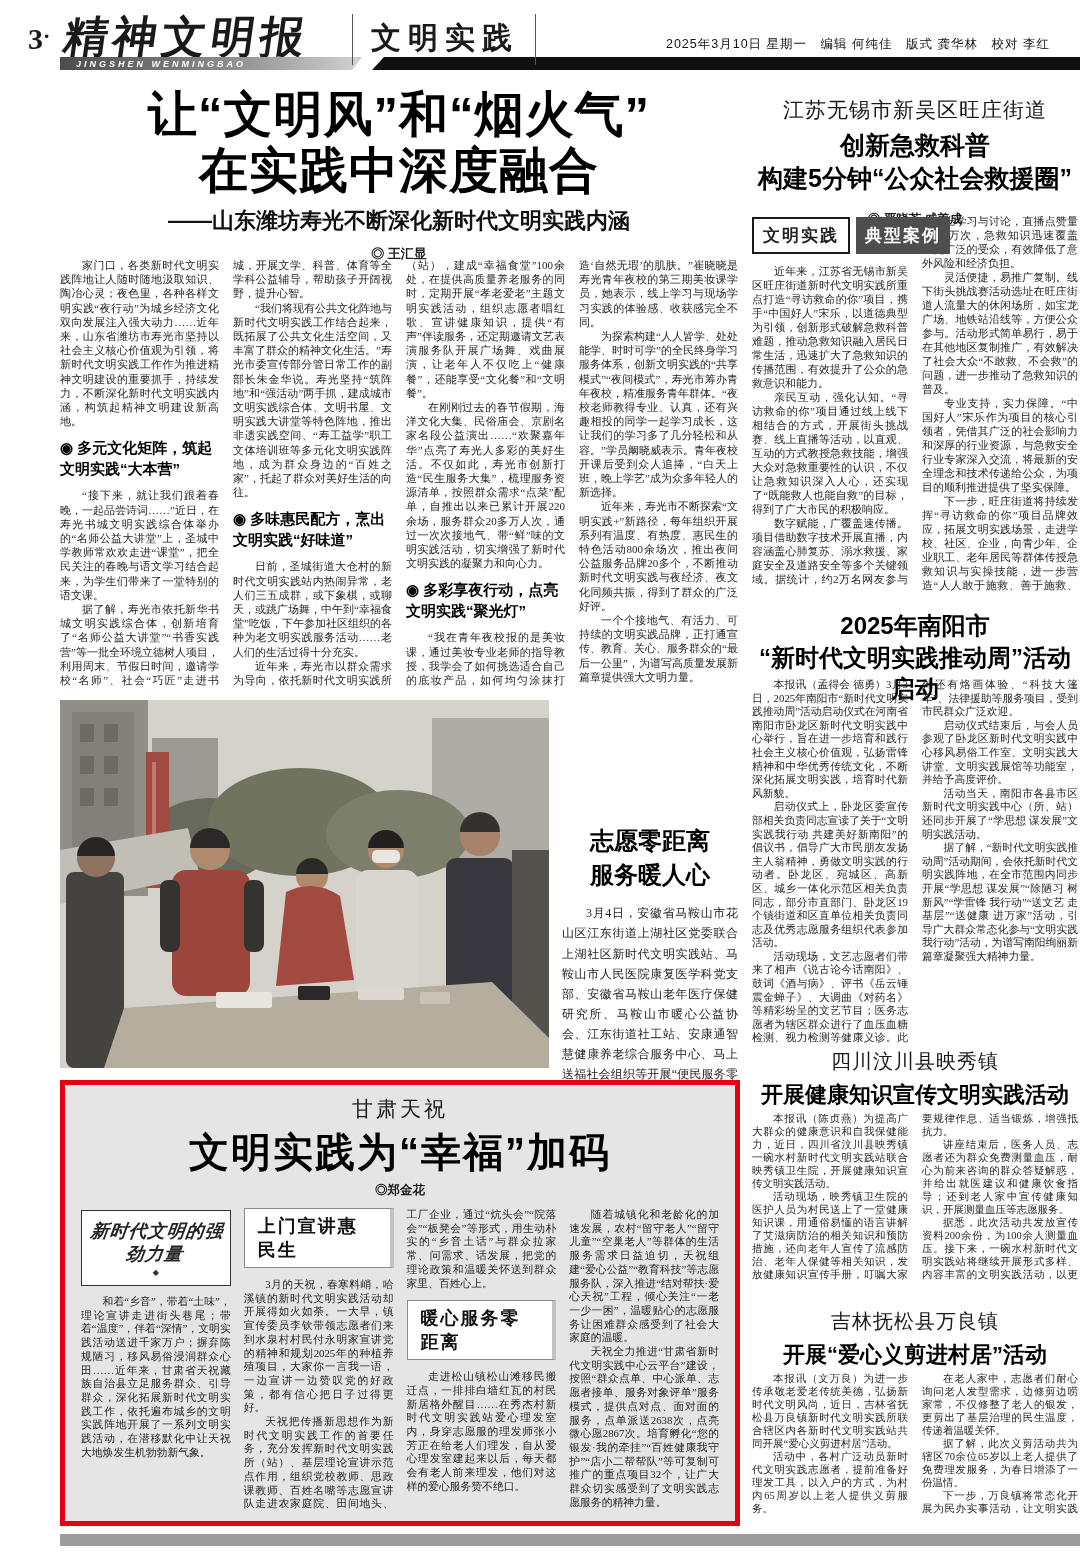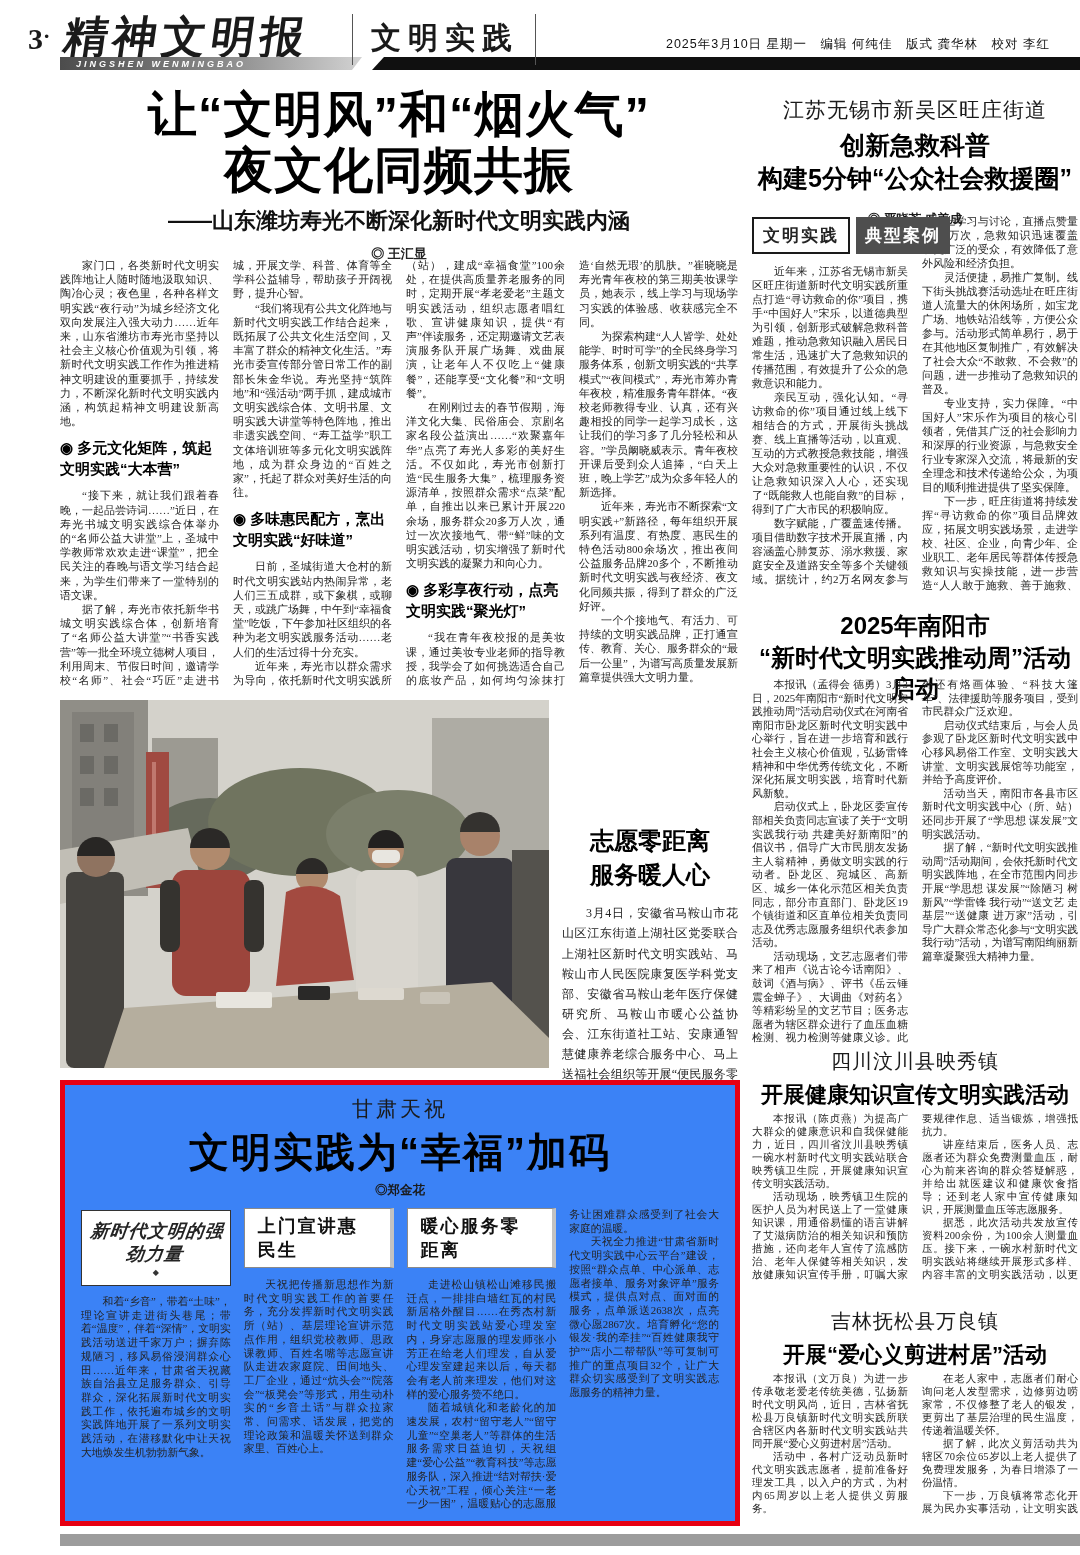--- a/index.html
+++ b/index.html
@@ -39,21 +39,21 @@
   
   .photo{position:absolute;left:60px;top:700px;width:489px;height:368px;background:#cfcdc6;}
   .photo svg{display:block;width:100%;height:100%;}
   .caption{position:absolute;left:562px;top:700px;width:176px;height:368px;padding-top:124px;}
   .cap-title{text-align:center;font:800 24px/1.4 "Liberation Sans",sans-serif;color:#000;}
   .cap-text{margin-top:12px;font:500 12px/1.68 "Liberation Serif",serif;text-align:justify;text-indent:2em;color:#222;}
   .cap-credit{margin-top:5px;text-align:right;font:700 12px "Liberation Serif",serif;}
 
   
   .redbox{position:absolute;left:60px;top:1080px;width:680px;height:446px;border:5px solid #e60012;
-          background:#3b82f6;padding:8px 16px 10px;}
+          background:#e5e5e5;padding:8px 16px 10px;}
   .rb-kicker{text-align:center;font:500 21px "Liberation Sans",sans-serif;margin-top:2px;letter-spacing:3px;}
   .rb-head{text-align:center;font:900 40px "Liberation Sans",sans-serif;letter-spacing:2px;margin:2px 0 2px;color:#000;}
   .rb-author{text-align:center;font:700 12.5px "Liberation Sans",sans-serif;margin-bottom:9px;}
   .rb-body{height:312px;column-count:4;column-gap:13px;column-fill:auto;overflow:hidden;
            font-size:10.8px;line-height:13.7px;text-align:justify;color:#242424;}
   .calli{border:1px solid #333;padding:9px 4px 8px;text-align:center;break-inside:avoid;margin:2px 0 9px;background:#fff;}
   .calli-text{display:inline-block;font:italic 900 18px/1.25 "Liberation Serif",serif;letter-spacing:1px;transform:skewX(-7deg);}
   .calli-orn{font-size:8px;line-height:8px;margin-top:4px;color:#333;}
   .hbox-wrap{break-inside:avoid;margin:10px 0;text-align:left;text-indent:0;}
   .hbox{display:inline-block;border:1px solid #8a8a8a;border-right:4px solid #c2c2c2;padding:5px 13px;
@@ -92,21 +92,21 @@
   <div class="pagenum">3</div>
   <div class="masthead">精神文明报</div>
   <div class="latin-strip">
     <span>JINGSHEN WENMINGBAO</span>
   </div>
   <div class="black-bar"></div>
   <div class="section-title">文明实践</div>
   <div class="dateline">2025年3月10日 星期一　编辑 何纯佳　版式 龚华林　校对 李红</div>
 
   <section class="lead-head">
-    <h1><span>让“文明风”和“烟火气”</span><br><span>夜文化同频共振</span></h1>
+    <h1><span>让“文明风”和“烟火气”</span><br><span>在实践中深度融合</span></h1>
     <div class="lead-sub">——山东潍坊寿光不断深化新时代文明实践内涵</div>
     <div class="lead-author">◎ 王汇显</div>
   </section>
   <section class="lead-body">
       <p class="bp">家门口，各类新时代文明实践阵地让人随时随地汲取知识、陶冶心灵；夜色里，各种各样文明实践“夜行动”为城乡经济文化双向发展注入强大动力……近年来，山东省潍坊市寿光市坚持以社会主义核心价值观为引领，将新时代文明实践工作作为推进精神文明建设的重要抓手，持续发力，不断深化新时代文明实践内涵，构筑起精神文明建设新高地。</p>
       <h3 class="col-subhead">◉ 多元文化矩阵，筑起文明实践“大本营”</h3>
       <p class="bp">“接下来，就让我们跟着春晚，一起品尝诗词……”近日，在寿光书城文明实践综合体举办的“名师公益大讲堂”上，圣城中学教师常欢欢走进“课堂”，把全民关注的春晚与语文学习结合起来，为学生们带来了一堂特别的语文课。</p>
       <p class="bp">据了解，寿光市依托新华书城文明实践综合体，创新培育了“名师公益大讲堂”“书香实践营”等一批全环境立德树人项目，利用周末、节假日时间，邀请学校“名师”、社会“巧匠”走进书城，开展文学、科普、体育等全学科公益辅导，帮助孩子开阔视野，提升心智。</p>
       <p class="bp">“我们将现有公共文化阵地与新时代文明实践工作结合起来，既拓展了公共文化生活空间，又丰富了群众的精神文化生活。”寿光市委宣传部分管日常工作的副部长朱金华说。寿光坚持“筑阵地”和“强活动”两手抓，建成城市文明实践综合体、文明书屋、文明实践大讲堂等特色阵地，推出非遗实践空间、“寿工益学”职工文体培训班等多元化文明实践阵地，成为群众身边的“百姓之家”，托起了群众对美好生活的向往。</p>
       <h3 class="col-subhead">◉ 多味惠民配方，烹出文明实践“好味道”</h3>
@@ -173,20 +173,21 @@
   </aside>
 
   <section class="redbox">
     <div class="rb-kicker">甘肃天祝</div>
     <h2 class="rb-head">文明实践为“幸福”加码</h2>
     <div class="rb-author">◎郑金花</div>
     <div class="rb-body">
         <div class="calli"><span class="calli-text">新时代文明的强劲力量</span><div class="calli-orn">◆</div></div>
         <p class="bp">和着“乡音”，带着“土味”，理论宣讲走进街头巷尾；带着“温度”，伴着“深情”，文明实践活动送进千家万户；摒弃陈规陋习，移风易俗浸润群众心田……近年来，甘肃省天祝藏族自治县立足服务群众、引导群众，深化拓展新时代文明实践工作，依托遍布城乡的文明实践阵地开展了一系列文明实践活动，在潜移默化中让天祝大地焕发生机勃勃新气象。</p>
         <div class="hbox-wrap"><span class="hbox">上门宣讲惠民生</span></div>
+        <p class="bp">3月的天祝，春寒料峭，哈溪镇的新时代文明实践活动却开展得如火如荼。一大早，镇宣传委员李钦带领志愿者们来到水泉村村民付永明家宣讲党的精神和规划2025年的种植养殖项目，大家你一言我一语，一边宣讲一边赞叹党的好政策，都有信心把日子过得更好。</p>
         <p class="bp">天祝把传播新思想作为新时代文明实践工作的首要任务，充分发挥新时代文明实践所（站）、基层理论宣讲示范点作用，组织党校教师、思政课教师、百姓名嘴等志愿宣讲队走进农家庭院、田间地头、工厂企业，通过“炕头会”“院落会”“板凳会”等形式，用生动朴实的“乡音土话”与群众拉家常、问需求、话发展，把党的理论政策和温暖关怀送到群众家里、百姓心上。</p>
         <div class="hbox-wrap"><span class="hbox">暖心服务零距离</span></div>
         <p class="bp">走进松山镇松山滩移民搬迁点，一排排白墙红瓦的村民新居格外醒目……在秀杰村新时代文明实践站爱心理发室内，身穿志愿服的理发师张小芳正在给老人们理发，自从爱心理发室建起来以后，每天都会有老人前来理发，他们对这样的爱心服务赞不绝口。</p>
         <p class="bp">随着城镇化和老龄化的加速发展，农村“留守老人”“留守儿童”“空巢老人”等群体的生活服务需求日益迫切，天祝组建“爱心公益”“教育科技”等志愿服务队，深入推进“结对帮扶·爱心天祝”工程，倾心关注“一老一少一困”，温暖贴心的志愿服务让困难群众感受到了社会大家庭的温暖。</p>
         <p class="bp">天祝全力推进“甘肃省新时代文明实践中心云平台”建设，按照“群众点单、中心派单、志愿者接单、服务对象评单”服务模式，提供点对点、面对面的服务，点单派送2638次，点亮微心愿2867次。培育孵化“您的银发·我的牵挂”“百姓健康我守护”“店小二帮帮队”等可复制可推广的重点项目32个，让广大群众切实感受到了文明实践志愿服务的精神力量。</p>
       </div>
   </section>
 
   <aside class="rail">
 

